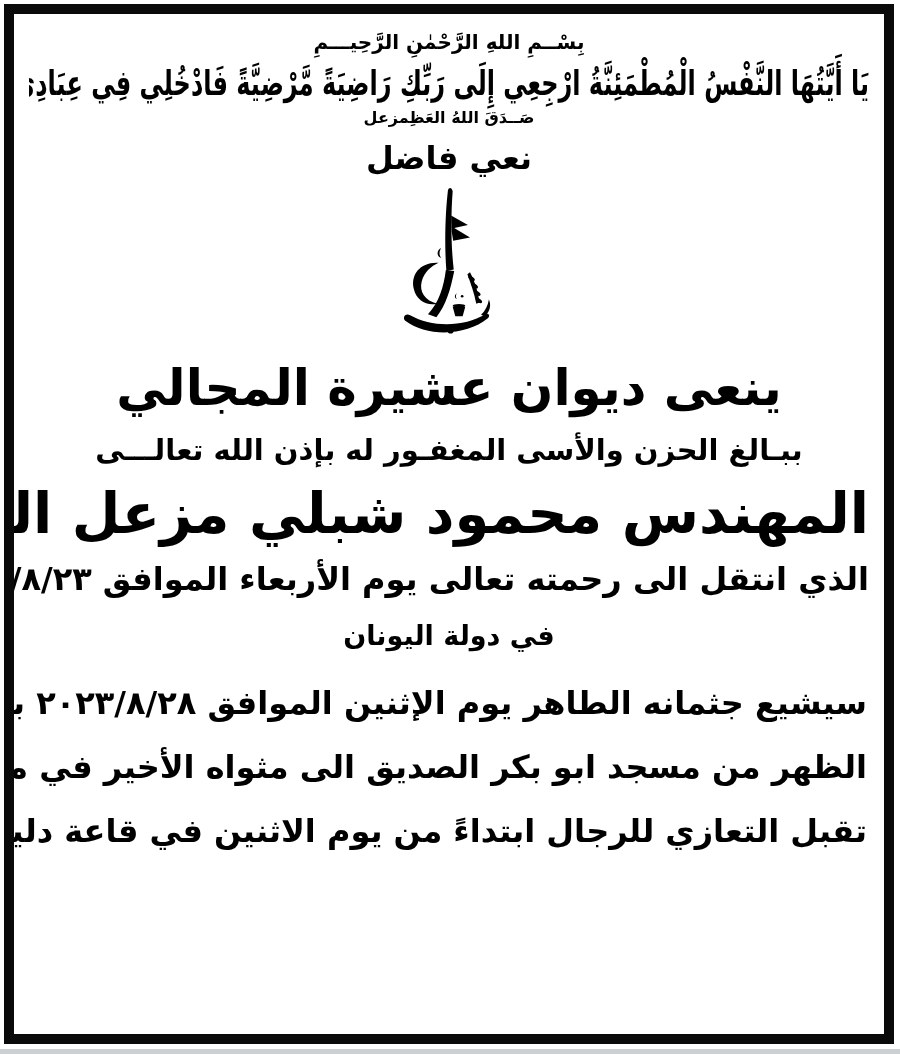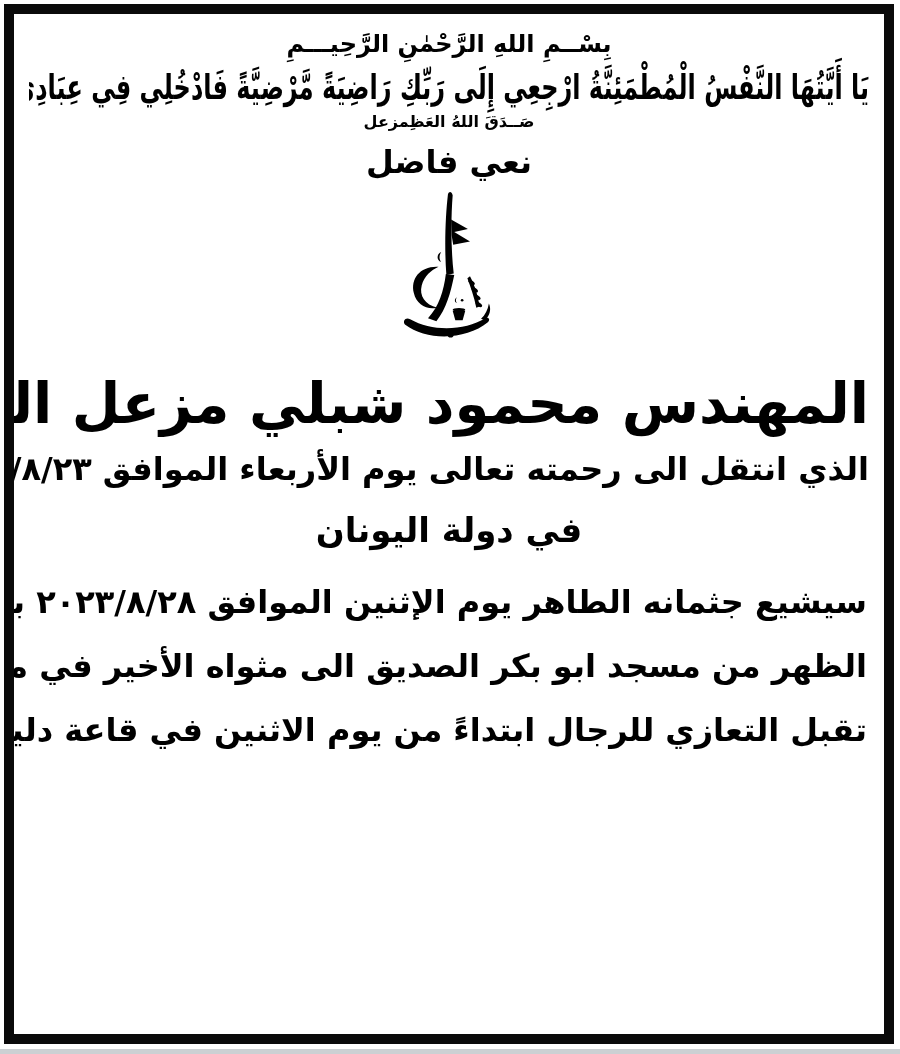--- a/index.html
+++ b/index.html
@@ -34,21 +34,21 @@
   .scan-edge {
     position: absolute;
     left: 0;
     bottom: 0;
     width: 100%;
     height: 5px;
     background: #ccd0d3;
   }
   .basmala {
     margin-top: 16px;
-    font-size: 24px;
+    font-size: 20px;
     font-weight: bold;
     letter-spacing: -1px;
     white-space: nowrap;
   }
   .verse {
     margin-top: 6px;
     font-size: 24px;
     font-weight: bold;
     white-space: nowrap;
     max-width: 840px;
@@ -100,21 +100,21 @@
   }
   .death-line {
     margin-top: 14px;
     font-size: 32px;
     font-weight: bold;
     white-space: nowrap;
     max-width: 840px;
   }
   .place-line {
     margin-top: 22px;
-    font-size: 34px;
+    font-size: 27px;
     font-weight: bold;
     white-space: nowrap;
   }
   .funeral-block {
     margin-top: 20px;
     width: 836px;
   }
   .funeral-line {
     font-size: 32px;
     font-weight: bold;
@@ -173,21 +173,23 @@
 
           <circle cx="97" cy="274" r="6"></circle>
           <circle cx="113" cy="277" r="6"></circle>
 
           <path d="M125,206 C120,209 120,215 125,217 C122,213 123,209 125,206 Z"></path>
           <circle cx="135" cy="212" r="2.5"></circle>
         </g>
       </svg>
     </div>
 
-
+    <div class="mourner">ينعى ديوان عشيرة المجالي</div>
+
+    <div class="sorrow">ببـالغ الحزن والأسى المغفـور له بإذن الله تعالـــى</div>
 
     <div class="deceased-name">المهندس محمود شبلي مزعل المجالي</div>
 
     <div class="death-line">الذي انتقل الى رحمته تعالى يوم الأربعاء الموافق ٢٠٢٣/٨/٢٣</div>
 
     <div class="place-line">في دولة اليونان</div>
 
     <div class="funeral-block">
       <div class="funeral-line">سيشيع جثمانه الطاهر يوم الإثنين الموافق ٢٠٢٣/٨/٢٨ بعد صلاة</div>
       <div class="funeral-line">الظهر من مسجد ابو بكر الصديق الى مثواه الأخير في مقبرة الربة</div>

